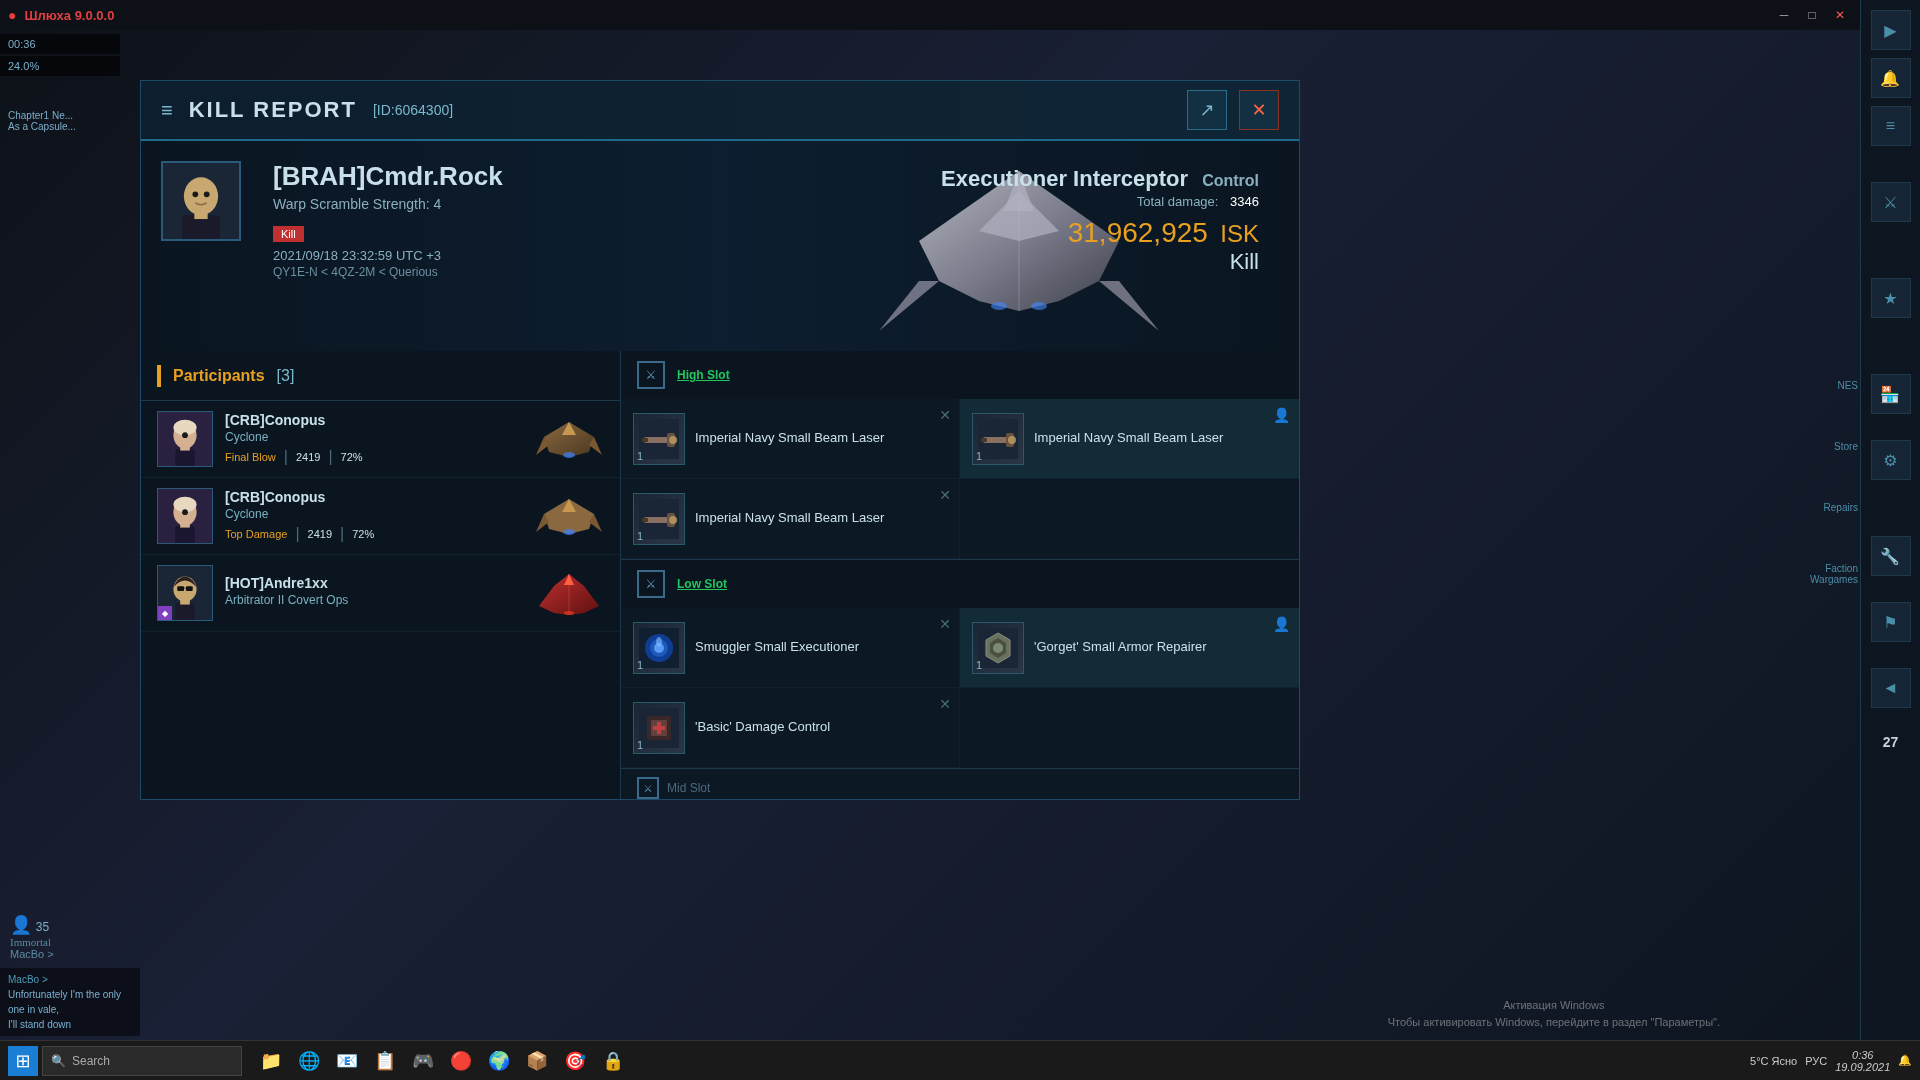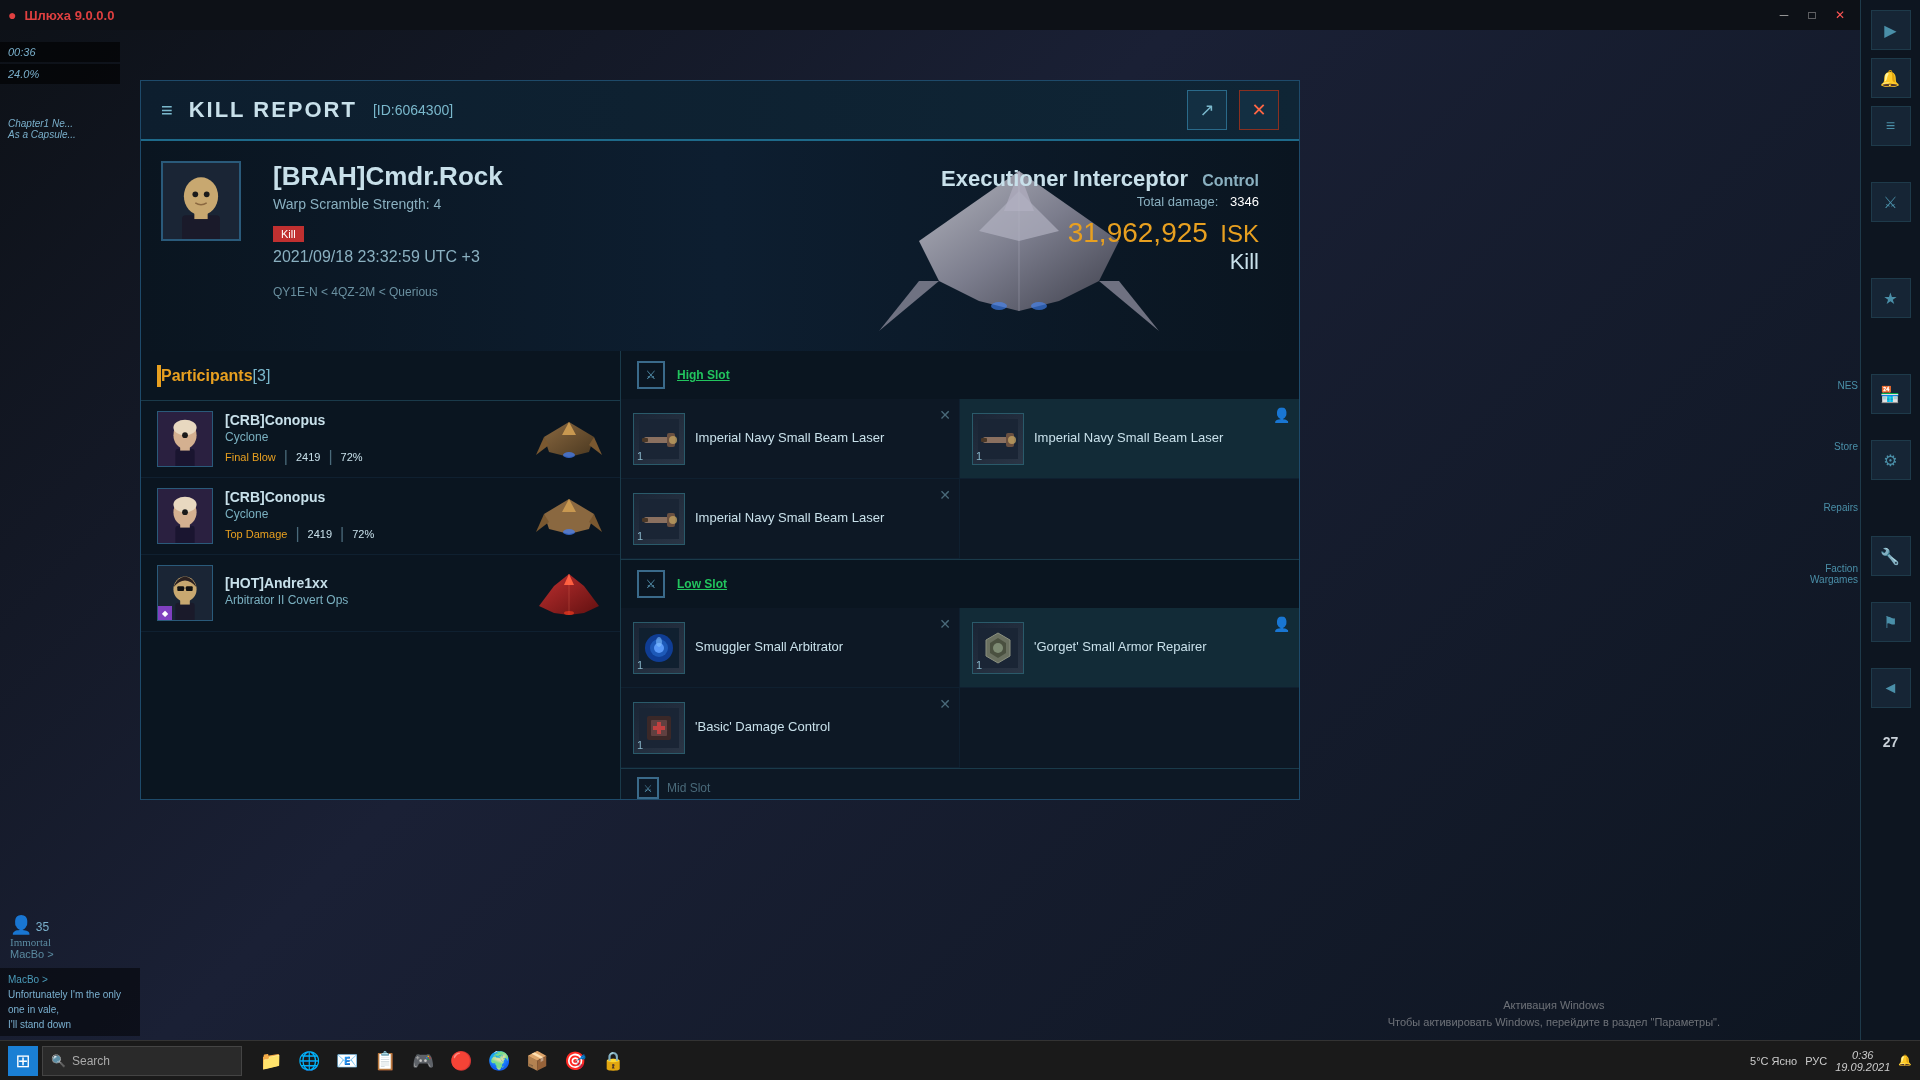--- a/index.html
+++ b/index.html
@@ -242,22 +242,22 @@
       font-weight: bold;
       margin-bottom: 4px;
     }
     .victim-detail {
       color: #8ab0c0;
       font-size: 14px;
       margin-bottom: 12px;
     }
     .victim-date {
       color: #8ab0c0;
-      font-size: 16px;
-      margin-bottom: 19px;
+      font-size: 13px;
+      margin-bottom: 2px;
     }
     .victim-location {
       color: #6a90a0;
       font-size: 12px;
     }
 
     .ship-stats {
       position: absolute;
       right: 40px;
       top: 25px;
@@ -303,20 +303,21 @@
       background: #0a1520;
       border-right: 1px solid #1a3a4a;
       overflow-y: auto;
     }
     .participants-header {
       height: 50px;
       display: flex;
       align-items: center;
       padding: 0 16px;
       border-bottom: 1px solid #1a3a4a;
+      gap: 12px;
     }
     .participants-bar {
       width: 4px;
       height: 22px;
       background: #e8a020;
     }
     .participants-title {
       color: #e8a020;
       font-size: 16px;
       font-weight: bold;
@@ -508,23 +509,22 @@
       line-height: 1.5;
     }
     .chat-highlight {
       color: #4a9ab8;
     }
 
     
     .left-ui {
       position: absolute;
       left: 0;
-      top: 42px;
+      top: 34px;
       width: 120px;
-      font-style: italic;
     }
     .hud-bar {
       background: rgba(0,0,0,0.6);
       padding: 4px 8px;
       color: #7ab0cc;
       font-size: 11px;
       margin-bottom: 2px;
     }
 
     
@@ -909,21 +909,21 @@
             <div class="slot-item-icon">
               <svg width="40" height="40" viewBox="0 0 40 40">
                 <rect width="40" height="40" fill="#102030"></rect>
                 <circle cx="20" cy="20" r="14" fill="#1040a0" opacity="0.9"></circle>
                 <circle cx="20" cy="20" r="9" fill="#2060c0" opacity="0.8"></circle>
                 <circle cx="20" cy="20" r="5" fill="#60a0ff" opacity="0.9"></circle>
                 <ellipse cx="20" cy="14" rx="3" ry="5" fill="#80c0ff" opacity="0.6"></ellipse>
               </svg>
               <span class="slot-item-count">1</span>
             </div>
-            <span class="slot-item-name">Smuggler Small Arbitrator</span>
+            <span class="slot-item-name">Smuggler Small Executioner</span>
             <span class="slot-item-close">✕</span>
           </div>
 
           <div class="slot-item highlighted">
             <div class="slot-item-icon">
               <svg width="40" height="40" viewBox="0 0 40 40">
                 <rect width="40" height="40" fill="#1a2535"></rect>
                 <polygon points="20,5 32,12 32,28 20,35 8,28 8,12" fill="#6a7060" stroke="#8a9080" stroke-width="1"></polygon>
                 <polygon points="20,10 28,15 28,25 20,30 12,25 12,15" fill="#4a5040"></polygon>
                 <circle cx="20" cy="20" r="5" fill="#8a9880" opacity="0.8"></circle>

